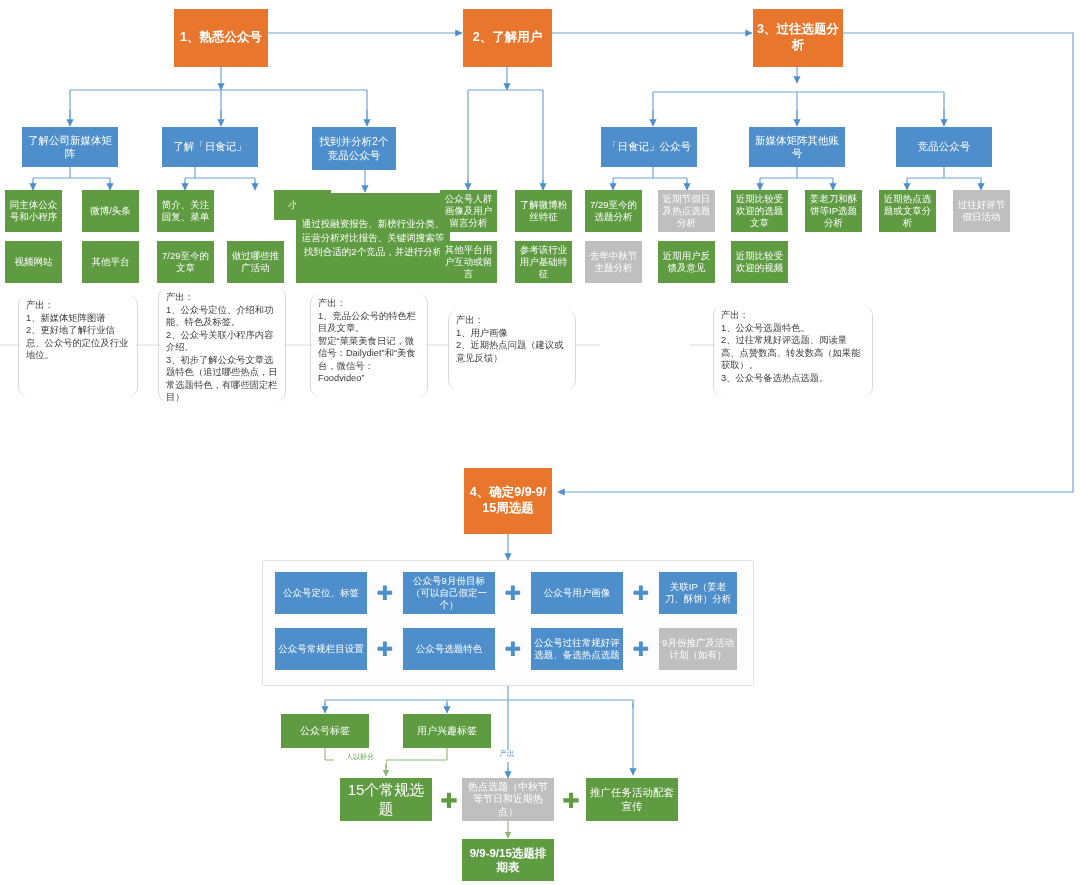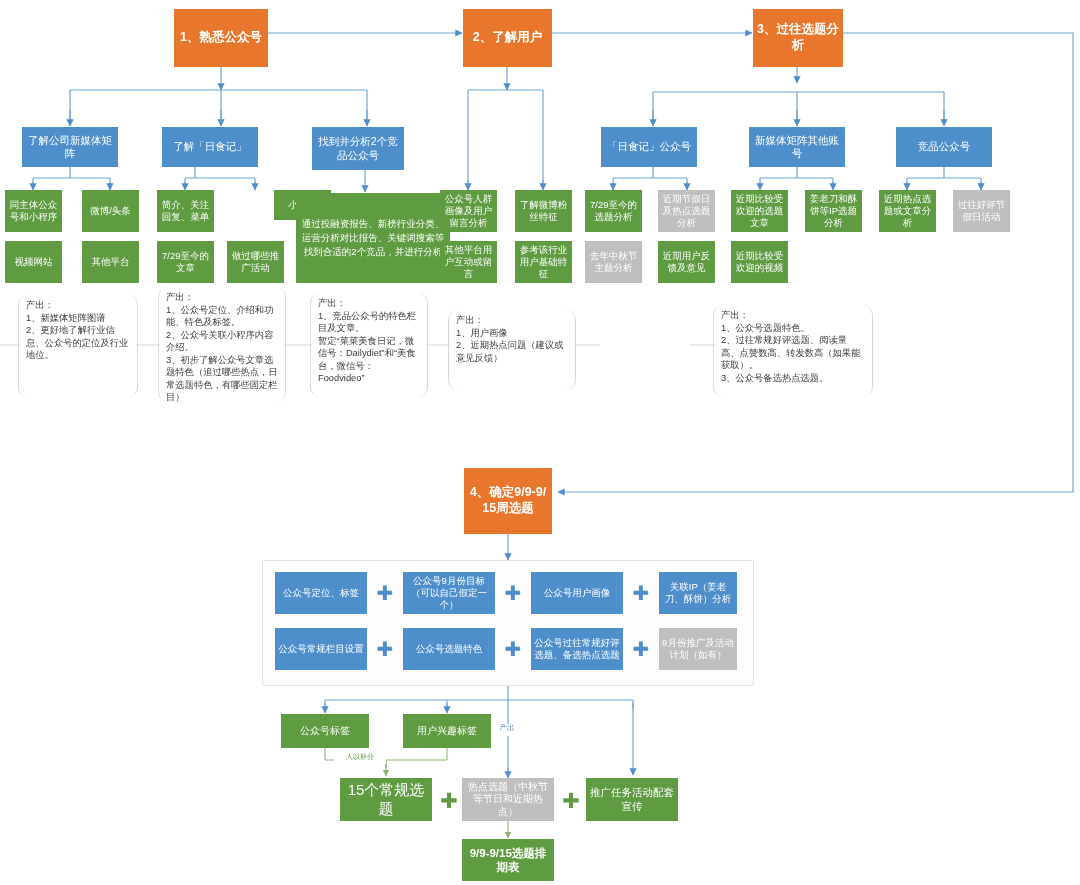--- a/index.html
+++ b/index.html
@@ -68,21 +68,21 @@
     line-height:1;
   }
   .plus.grn{color:#5E9B41;}
   .minilabel{
     position:absolute;
     color:#5E9B41;
     background:#ffffff;
     line-height:1;
     text-align:center;
   }
-  .minilabel.bl{color:#4E8FCB;}
+  .minilabel.bl{color:#4E8FCB;margin-top:26px;}
 </style>
 </head>
 <body>
 
 <div id="canvas">
 
   <svg class="wires" viewBox="0 0 1080 885">
     <defs>
       <marker id="ah" markerWidth="7" markerHeight="7" refX="5.6" refY="3" orient="auto">
         <path d="M0,0 L6,3 L0,6 z" fill="#4E8FCB"></path>
@@ -254,21 +254,21 @@
   <div class="node orange" style="left:464px;top:468px;width:88px;height:66px;font-size:12.5px;">
     <span>4、确定9/9-9/15周选题</span>
   </div>
 
   <div class="node blue" style="left:22px;top:127px;width:96px;height:40px;font-size:10.5px;">
     <span>了解公司新媒体矩阵</span>
   </div>
   <div class="node blue" style="left:162px;top:127px;width:96px;height:40px;font-size:10.5px;">
     <span>了解「日食记」</span>
   </div>
-  <div class="node blue" style="left:312px;top:127px;width:92px;height:43px;font-size:10.5px;">
+  <div class="node blue" style="left:312px;top:127px;width:84px;height:43px;font-size:10.5px;">
     <span>找到并分析2个竞品公众号</span>
   </div>
   <div class="node blue" style="left:601px;top:127px;width:96px;height:40px;font-size:10.5px;">
     <span>「日食记」公众号</span>
   </div>
   <div class="node blue" style="left:749px;top:127px;width:96px;height:40px;font-size:10.5px;">
     <span>新媒体矩阵其他账号</span>
   </div>
   <div class="node blue" style="left:896px;top:127px;width:96px;height:40px;font-size:10.5px;">
     <span>竞品公众号</span>

